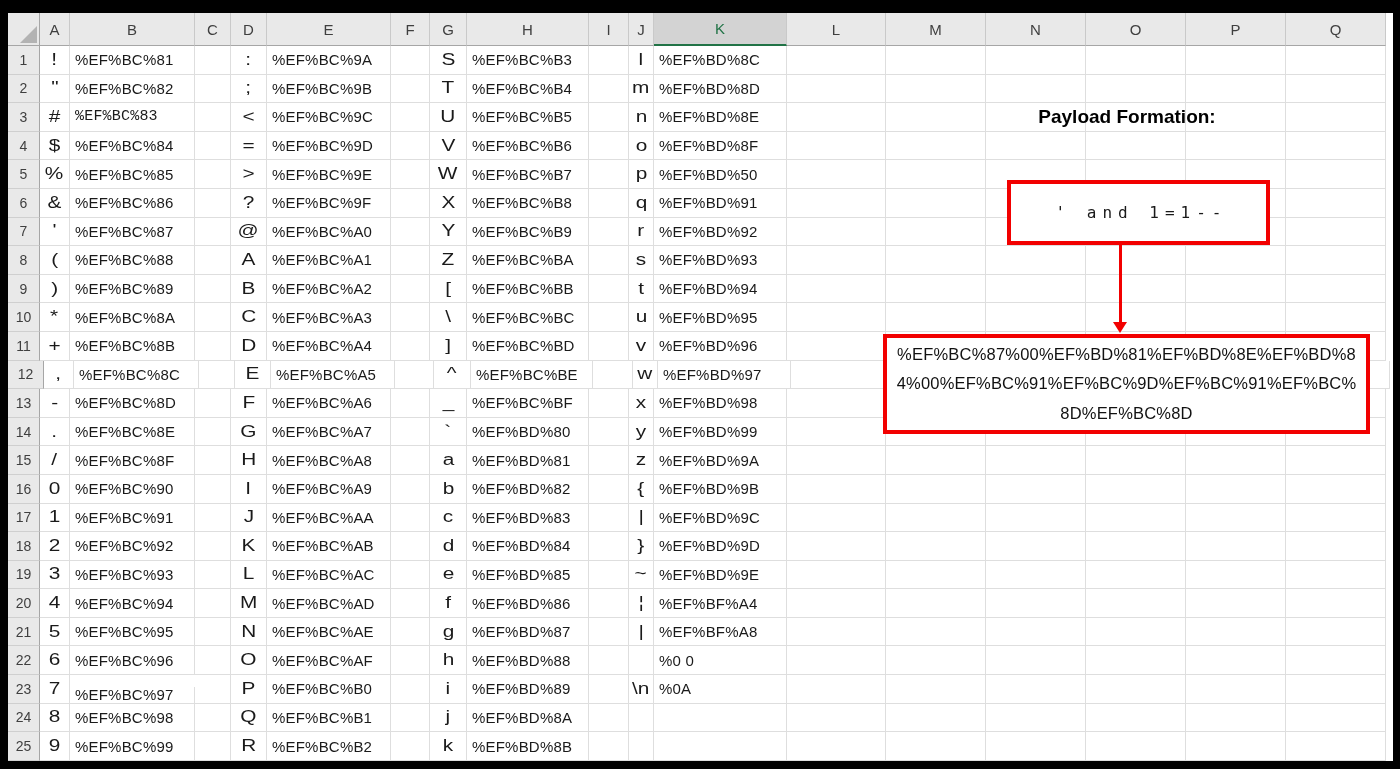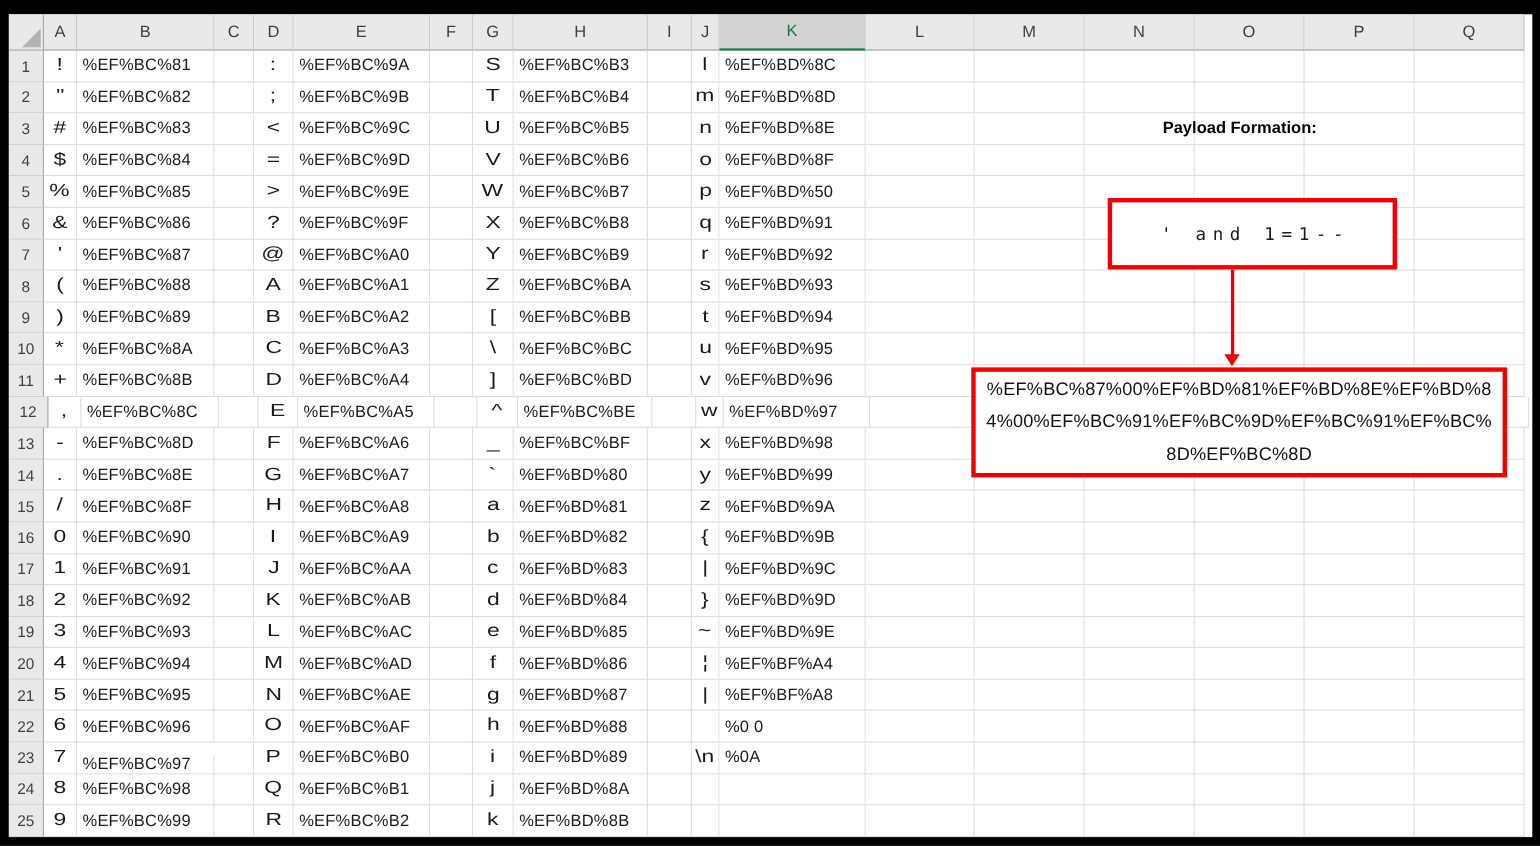--- a/index.html
+++ b/index.html
@@ -34,21 +34,21 @@
   .rowhdr {
     background:#e9e9e9; color:#3f3f3f; font-size:14px;
     justify-content:center; border-right:1px solid #a6a6a6; border-bottom:1px solid #cfcfcf;
   }
   .char-cell { justify-content:center; font-size:16px; }
   .char-cell span { display:inline-block; transform:scaleX(1.3); }
   .code-cell { justify-content:flex-start; padding-left:5px; font-size:15px; letter-spacing:.2px; }
 
   .overlay { position:absolute; }
   #pf-title { left:883px; top:104px; width:488px; height:26px; text-align:center;
-              font-weight:bold; font-size:15px; color:#000; line-height:26px; }
+              font-weight:bold; font-size:19px; color:#000; line-height:26px; }
   #red-box-1 { left:1007px; top:180px; width:263px; height:65px; background:#fff;
                border:4px solid #f20000; display:flex; align-items:center; justify-content:center; }
   #red-box-1 .payload-src { font-family:"DejaVu Sans Mono", monospace; font-size:16px;
                letter-spacing:6px; color:#1a1a1a; padding-left:6px; }
   #arrow-stem { left:1119px; top:245px; width:3px; height:79px; background:#f20000; }
   #arrow-head { left:1113px; top:322px; width:0; height:0;
                 border-left:7.5px solid transparent; border-right:7.5px solid transparent;
                 border-top:11px solid #f20000; }
   #red-box-2 { left:883px; top:334px; width:487px; height:100px; background:#fff;
                border:4px solid #f20000; display:flex; flex-direction:column;
@@ -137,21 +137,21 @@
         <div class="cell" style="width: 100px;"></div>
         <div class="cell" style="width: 100px;"></div>
         <div class="cell" style="width: 100px;"></div>
         <div class="cell" style="width: 100px;"></div>
       </div>
       <div class="row">
         <div class="cell rowhdr" style="width: 32px;">3</div>
         <div class="cell char-cell" style="width: 30px;">
           <span>#</span>
         </div>
-        <div class="cell code-cell" style="width: 125px;">%EF%BC%83</div>
+        <div class="cell code-cell" style="width: 125px; font-family: Liberation Mono, monospace;">%EF%BC%83</div>
         <div class="cell" style="width: 36px;"></div>
         <div class="cell char-cell" style="width: 36px;">
           <span>&lt;</span>
         </div>
         <div class="cell code-cell" style="width: 124px;">%EF%BC%9C</div>
         <div class="cell" style="width: 39px;"></div>
         <div class="cell char-cell" style="width: 37px;">
           <span>U</span>
         </div>
         <div class="cell code-cell" style="width: 122px;">%EF%BC%B5</div>

